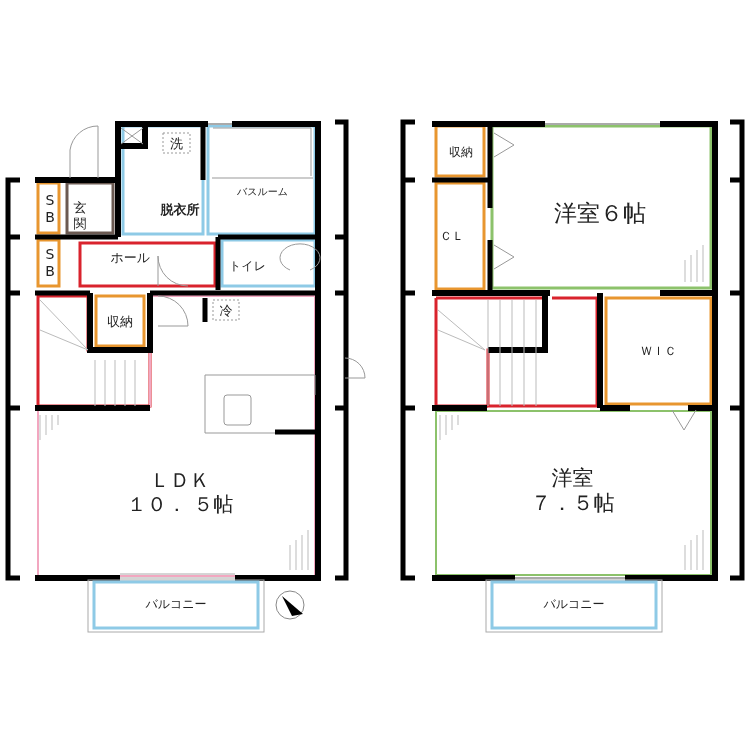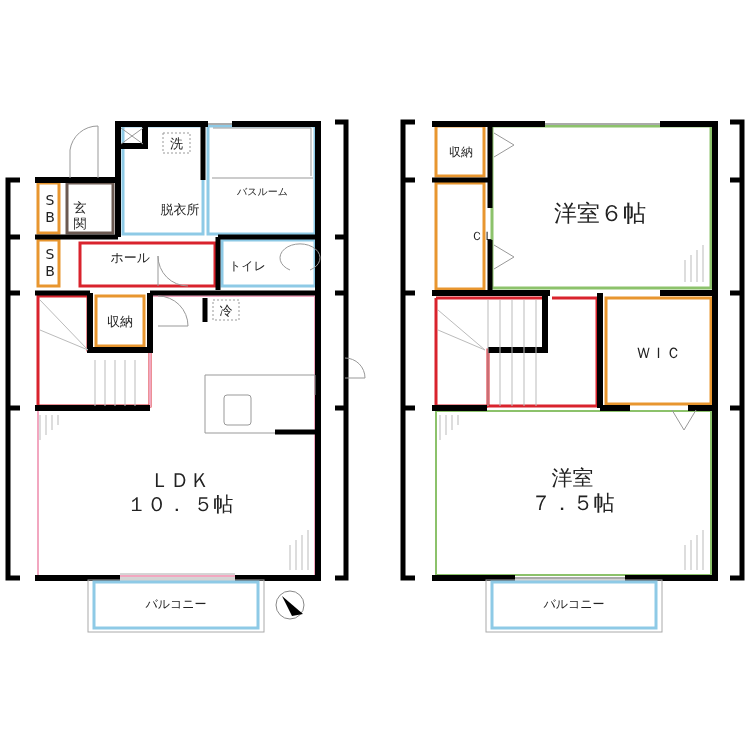--- a/index.html
+++ b/index.html
@@ -96,29 +96,29 @@
     <rect x="492" y="582" width="164" height="46" stroke="#8ecae6" stroke-width="3"></rect>
   </g>
 </svg>
 
 <div class="lbl" style="left:38px;top:192px;width:24px;font-size:14px;">S
 B</div>
 <div class="lbl" style="left:38px;top:246px;width:24px;font-size:14px;">S
 B</div>
 <div class="lbl" style="left:68px;top:200px;width:24px;font-size:13px;">玄関</div>
 <div class="lbl" style="left:163px;top:136px;width:27px;font-size:13px;">洗</div>
-<div class="lbl" style="left:150px;top:202px;width:60px;font-size:13px;">脱衣所</div>
+<div class="lbl" style="left:150px;top:202px;width:60px;font-size:13px;font-weight:bold;">脱衣所</div>
 <div class="lbl" style="left:215px;top:186px;width:95px;font-size:10px;">バスルーム</div>
 <div class="lbl" style="left:90px;top:250px;width:60px;font-size:13px;text-align:right;">ホール</div>
 <div class="lbl" style="left:225px;top:259px;width:45px;font-size:12px;">トイレ</div>
 <div class="lbl" style="left:96px;top:314px;width:48px;font-size:13px;">収納</div>
 <div class="lbl" style="left:213px;top:303px;width:26px;font-size:13px;">冷</div>
 <div class="lbl" style="left:80px;top:468px;width:200px;font-size:20px;">ＬＤＫ
 １０． ５帖</div>
 <div class="lbl" style="left:94px;top:597px;width:164px;font-size:12px;">バルコニー</div>
 
 <div class="lbl" style="left:436px;top:145px;width:50px;font-size:12px;">収納</div>
-<div class="lbl" style="left:436px;top:229px;width:32px;font-size:12px;padding-left:31px;">ＣＬ</div>
+<div class="lbl" style="left:436px;top:229px;width:32px;font-size:12px;">ＣＬ</div>
 <div class="lbl" style="left:520px;top:200px;width:160px;font-size:23px;">洋室６帖</div>
-<div class="lbl" style="left:606px;top:344px;width:105px;font-size:15px;">ＷＩＣ</div>
+<div class="lbl" style="left:606px;top:344px;width:105px;font-size:12px;">ＷＩＣ</div>
 <div class="lbl" style="left:490px;top:466px;width:165px;font-size:21px;text-align:center;">洋室
 ７．５帖</div>
 <div class="lbl" style="left:492px;top:597px;width:164px;font-size:12px;">バルコニー</div>
 
 </body></html>

